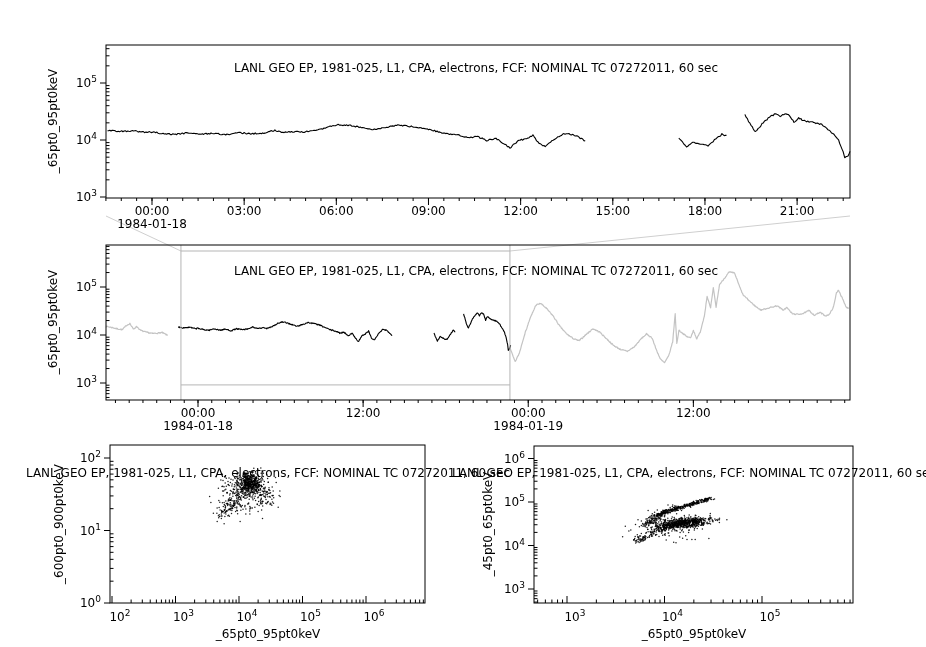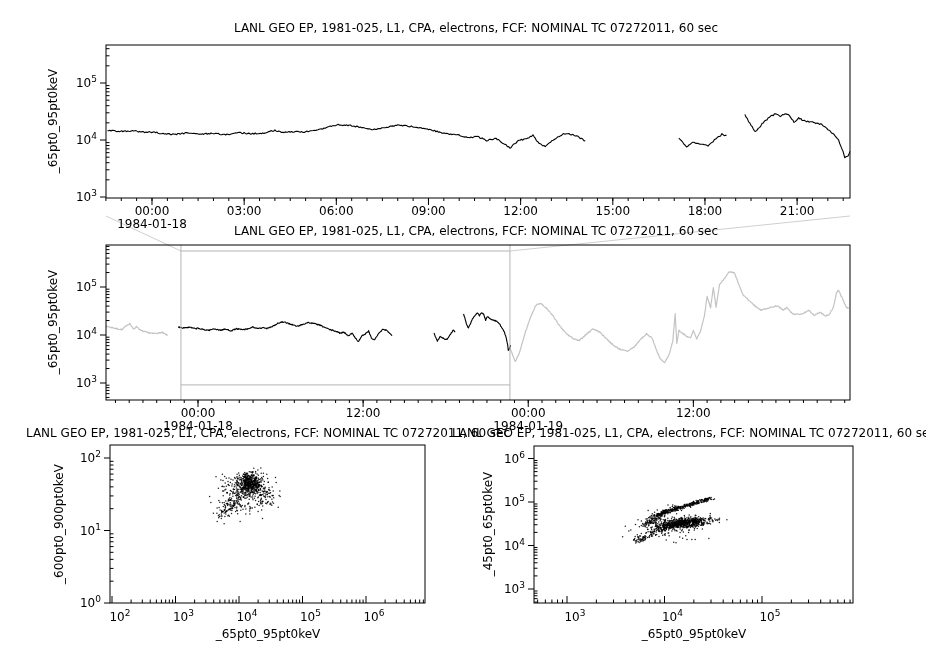--- a/index.html
+++ b/index.html
@@ -1,20 +1,20 @@
 <!DOCTYPE html>
 <html><head>
 <meta charset="utf-8">
 <style>
   html,body{margin:0;padding:0;background:#fff;}
   #app{position:relative;width:926px;height:647px;background:#fff;overflow:hidden;
        font-family:"DejaVu Sans","Liberation Sans",sans-serif;color:#000;}
   #plots-svg{position:absolute;left:0;top:0;}
   .lbl{position:absolute;font-size:12px;line-height:13px;white-space:nowrap;color:#000;}
-  .title{transform:translateX(-50%);}
+  .title{transform:translateX(-50%);margin-top:40px;}
   .ylab{transform:translate(-50%,-50%) rotate(-90deg);}
   .xlab{transform:translateX(-50%);}
   svg text{font-family:"DejaVu Sans","Liberation Sans",sans-serif;font-size:12px;fill:#000;}
 </style>
 </head>
 <body>
 
 <div id="app">
   <svg id="plots-svg" width="926" height="647">
       <g stroke="#cfcfcf" stroke-width="1">

